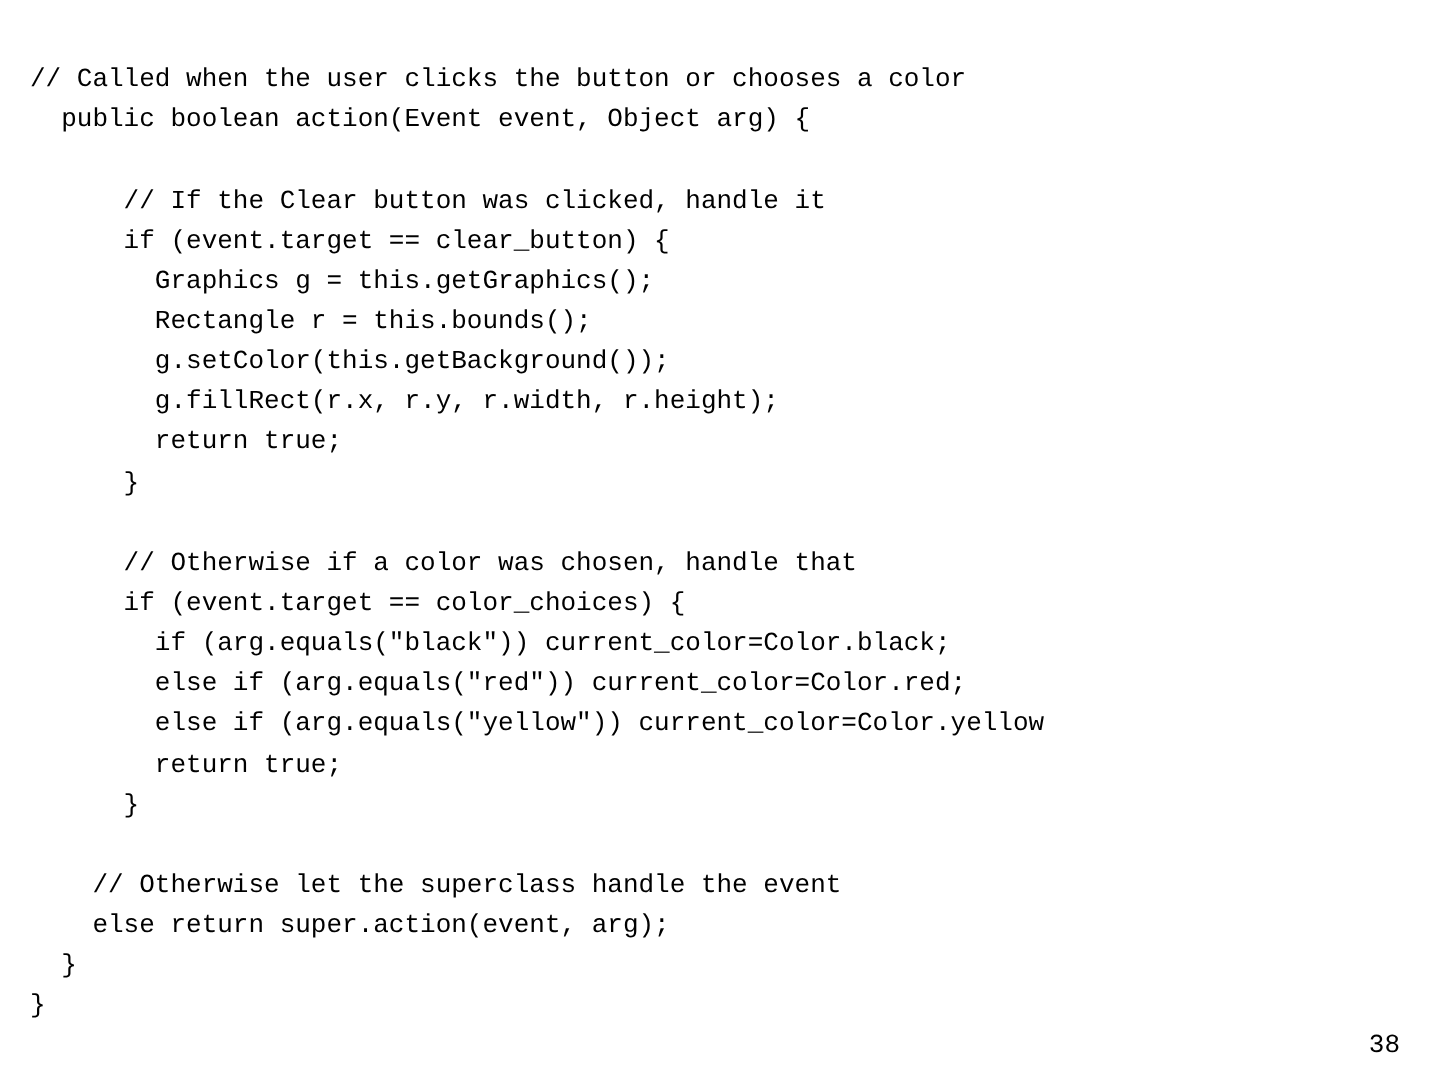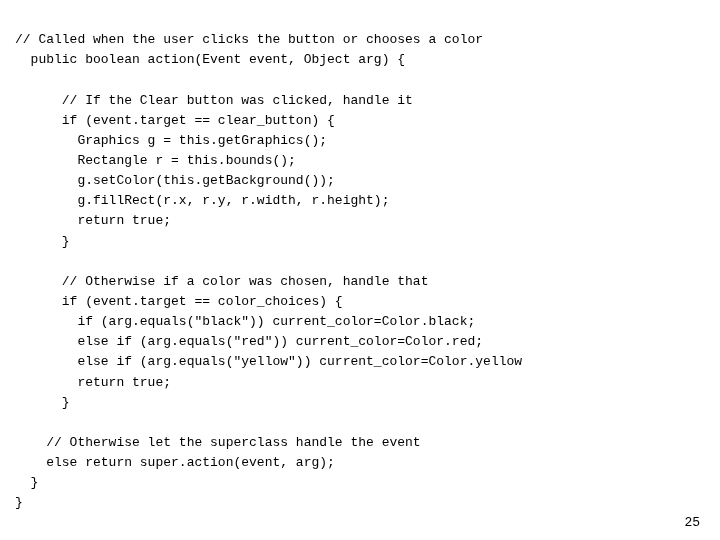--- a/index.html
+++ b/index.html
@@ -38,13 +38,13 @@
       font-size: 13px;
       color: #000000;
     }
   </style>
 </head>
 <body>
 
 <div class="code-container">
 <span class="code-line">// Called when the user clicks the button or chooses a color</span><span class="code-line">  public boolean action(Event event, Object arg) {</span><span class="code-line">&nbsp;</span><span class="code-line">      // If the Clear button was clicked, handle it</span><span class="code-line">      if (event.target == clear_button) {</span><span class="code-line">        Graphics g = this.getGraphics();</span><span class="code-line">        Rectangle r = this.bounds();</span><span class="code-line">        g.setColor(this.getBackground());</span><span class="code-line">        g.fillRect(r.x, r.y, r.width, r.height);</span><span class="code-line">        return true;</span><span class="code-line">      }</span><span class="code-line">&nbsp;</span><span class="code-line">      // Otherwise if a color was chosen, handle that</span><span class="code-line">      if (event.target == color_choices) {</span><span class="code-line">        if (arg.equals("black")) current_color=Color.black;</span><span class="code-line">        else if (arg.equals("red")) current_color=Color.red;</span><span class="code-line">        else if (arg.equals("yellow")) current_color=Color.yellow</span><span class="code-line">        return true;</span><span class="code-line">      }</span><span class="code-line">&nbsp;</span><span class="code-line">    // Otherwise let the superclass handle the event</span><span class="code-line">    else return super.action(event, arg);</span><span class="code-line">  }</span><span class="code-line">}</span></div>
 
-<div class="page-number">25</div>
+<div class="page-number">38</div>
 
 </body></html>

